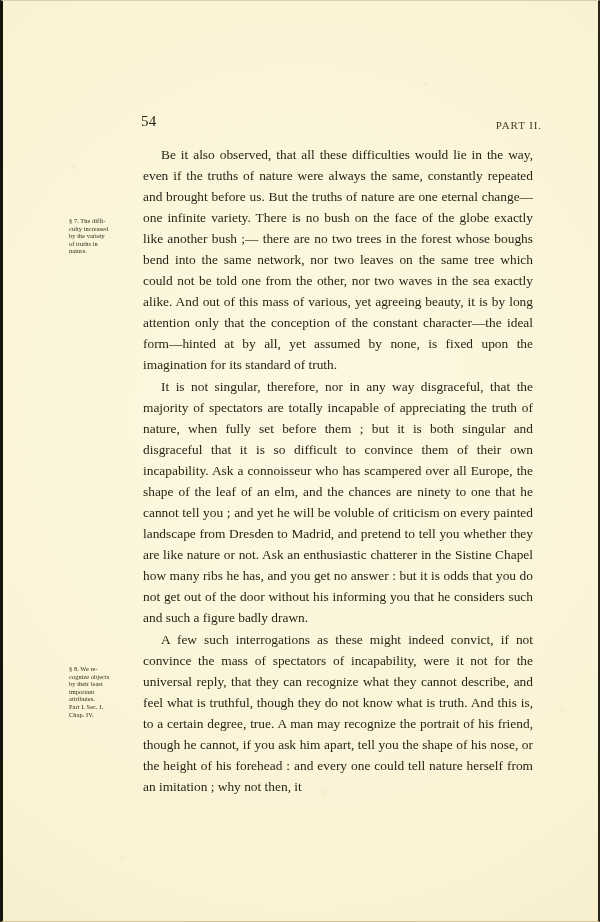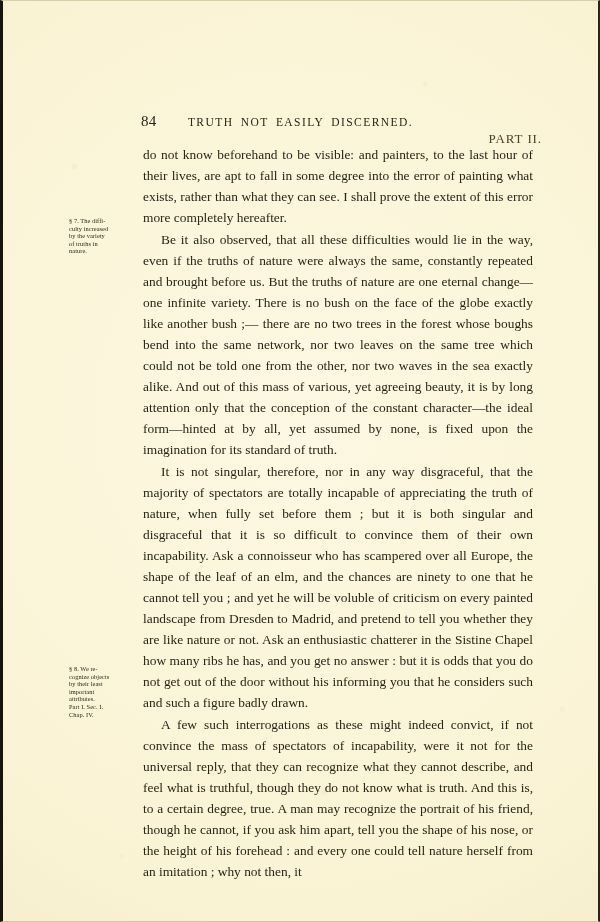--- a/index.html
+++ b/index.html
@@ -66,22 +66,22 @@
     top: 3px;
     text-align: center;
     font-size: 11.5px;
     letter-spacing: 1.45px;
     color: #2a2418;
     word-spacing: 3px;
   }
   .head-part {
     position: absolute;
     right: 56px;
-    top: 18px;
-    font-size: 13px;
+    top: 6px;
+    font-size: 11px;
     letter-spacing: 0.9px;
     color: #4a4130;
   }
 
   
   .text-column {
     position: absolute;
     left: 140px;
     top: 143px;
     width: 390px;
@@ -115,22 +115,21 @@
   #note-8 { top: 664px; }
 </style>
 </head>
 <body>
 
 <div class="page-scan">
 
   <div class="paper-grain"></div>
 
   <div class="running-head">
-    <span class="folio">84</span>
-    <span class="head-title">TRUTH NOT EASILY DISCERNED.</span>
+    <span class="folio">54</span>
     <span class="head-part">PART II.</span>
   </div>
 
   <div class="marginal-note" id="note-7">
     <span class="note-line">§ 7.  The diffi-</span>
     <span class="note-line">culty increased</span>
     <span class="note-line">by the variety</span>
     <span class="note-line">of truths in</span>
     <span class="note-line">nature.</span>
   </div>
@@ -139,19 +138,18 @@
     <span class="note-line">§ 8.  We re-</span>
     <span class="note-line">cognize objects</span>
     <span class="note-line">by their least</span>
     <span class="note-line">important</span>
     <span class="note-line">attributes.</span>
     <span class="note-line">Part I. Sec. I.</span>
     <span class="note-line">Chap. IV.</span>
   </div>
 
   <div class="text-column">
-    <p class="para first">do not know beforehand to be visible: and painters, to the last hour of their lives, are apt to fall in some degree into the error of painting what exists, rather than what they can see.  I shall prove the extent of this error more completely hereafter.</p>
     <p class="para">Be it also observed, that all these difficulties would lie in the way, even if the truths of nature were always the same, constantly repeated and brought before us.  But the truths of nature are one eternal change—one infinite variety.  There is no bush on the face of the globe exactly like another bush ;— there are no two trees in the forest whose boughs bend into the same network, nor two leaves on the same tree which could not be told one from the other, nor two waves in the sea exactly alike.  And out of this mass of various, yet agreeing beauty, it is by long attention only that the conception of the constant character—the ideal form—hinted at by all, yet assumed by none, is fixed upon the imagination for its standard of truth.</p>
     <p class="para para-gap">It is not singular, therefore, nor in any way disgraceful, that the majority of spectators are totally incapable of appreciating the truth of nature, when fully set before them ; but it is both singular and disgraceful that it is so difficult to convince them of their own incapability.  Ask a connoisseur who has scampered over all Europe, the shape of the leaf of an elm, and the chances are ninety to one that he cannot tell you ; and yet he will be voluble of criticism on every painted landscape from Dresden to Madrid, and pretend to tell you whether they are like nature or not.  Ask an enthusiastic chatterer in the Sistine Chapel how many ribs he has, and you get no answer : but it is odds that you do not get out of the door without his informing you that he considers such and such a figure badly drawn.</p>
     <p class="para">A few such interrogations as these might indeed convict, if not convince the mass of spectators of incapability, were it not for the universal reply, that they can recognize what they cannot describe, and feel what is truthful, though they do not know what is truth. And this is, to a certain degree, true.  A man may recognize the portrait of his friend, though he cannot, if you ask him apart, tell you the shape of his nose, or the height of his forehead : and every one could tell nature herself from an imitation ; why not then, it</p>
   </div>
 
 </div>
 
 </body></html>

